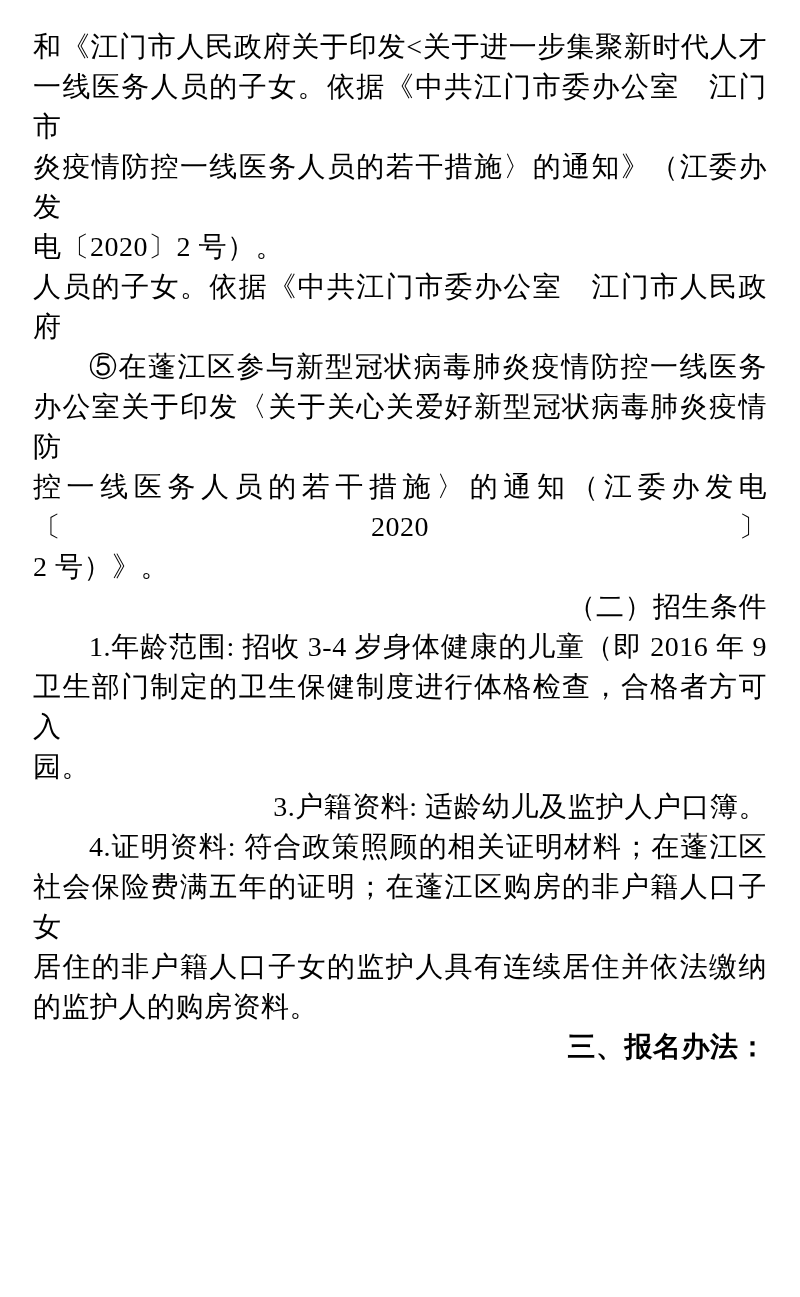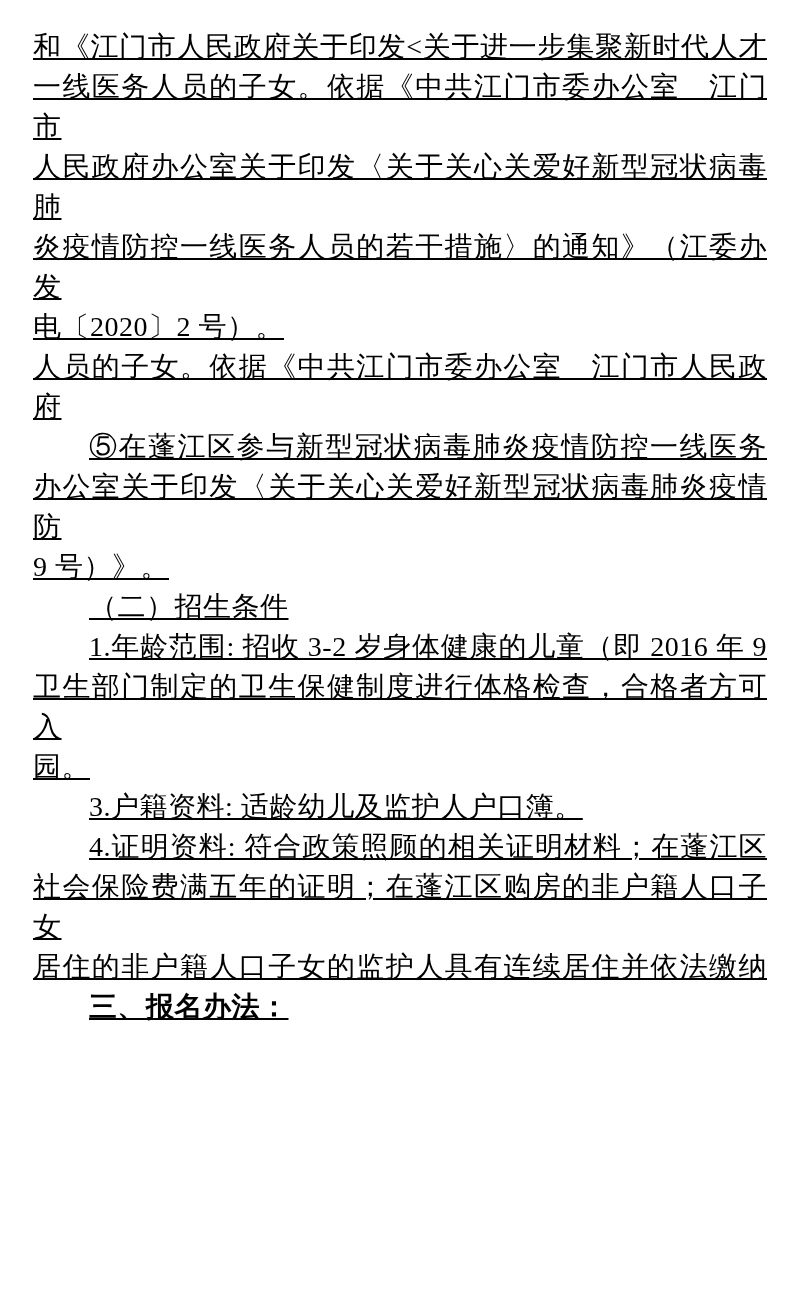--- a/index.html
+++ b/index.html
@@ -9,58 +9,58 @@
     background: #ffffff;
     color: #000000;
     font-family: "Liberation Serif", "DejaVu Serif", serif;
     overflow: hidden;
   }
   .page {
     box-sizing: border-box;
     width: 800px;
     height: 1297px;
     padding: 27px 33px 0 33px;
-    text-decoration: underline;
   }
   .line {
     font-size: 28px;
     line-height: 40px;
     letter-spacing: 0.5px;
     white-space: normal;
   }
   
   .j {
     text-align: justify;
     text-align-last: justify;
     text-justify: inter-character;
   }
   
-  .ind { text-indent: 56px; }
+  .ind { text-indent: 56px; text-align: right; }
   
   .heading {
     font-family: "Liberation Sans", "DejaVu Sans", sans-serif;
     font-weight: 700;
   }
 </style>
 </head>
 <body>
 
 <div class="page">
   <div class="line j">和《江门市人民政府关于印发&lt;关于进一步集聚新时代人才</div>
   <div class="line j">一线医务人员的子女。依据《中共江门市委办公室　江门市</div>
-  <div class="line j">人民政府办公室关于印发〈关于关心关爱好新型冠状病毒肺</div>
   <div class="line j">炎疫情防控一线医务人员的若干措施〉的通知》（江委办发</div>
   <div class="line">电〔2020〕2 号）。</div>
   <div class="line j">人员的子女。依据《中共江门市委办公室　江门市人民政府</div>
   <div class="line ind j">⑤在蓬江区参与新型冠状病毒肺炎疫情防控一线医务</div>
   <div class="line j">办公室关于印发〈关于关心关爱好新型冠状病毒肺炎疫情防</div>
-  <div class="line">9 号）》。</div>
+  <div class="line j">控一线医务人员的若干措施〉的通知（江委办发电〔2020〕</div>
+  <div class="line">2 号）》。</div>
   <div class="line ind">（二）招生条件</div>
-  <div class="line ind j">1.年龄范围: 招收 3-2 岁身体健康的儿童（即 2016 年 9</div>
+  <div class="line ind j">1.年龄范围: 招收 3-4 岁身体健康的儿童（即 2016 年 9</div>
   <div class="line j">卫生部门制定的卫生保健制度进行体格检查，合格者方可入</div>
   <div class="line">园。</div>
   <div class="line ind">3.户籍资料: 适龄幼儿及监护人户口簿。</div>
   <div class="line ind j">4.证明资料: 符合政策照顾的相关证明材料；在蓬江区</div>
   <div class="line j">社会保险费满五年的证明；在蓬江区购房的非户籍人口子女</div>
   <div class="line j">居住的非户籍人口子女的监护人具有连续居住并依法缴纳</div>
+  <div class="line">的监护人的购房资料。</div>
   <div class="line ind heading">三、报名办法：</div>
 
 </div>
 
 </body></html>

